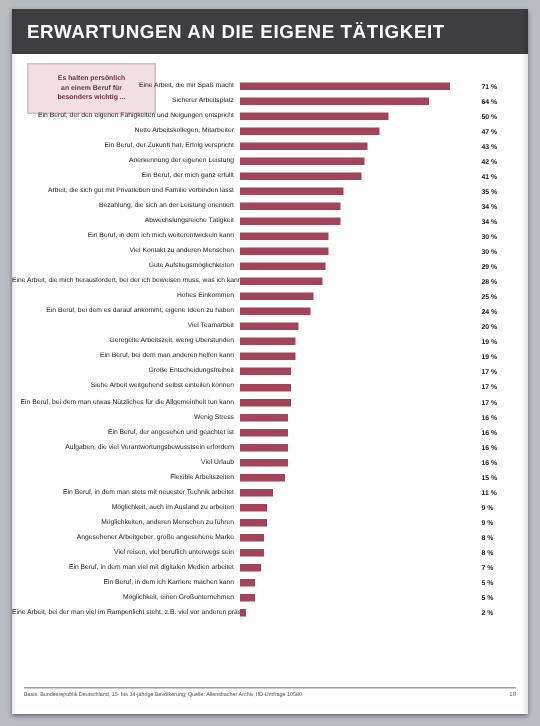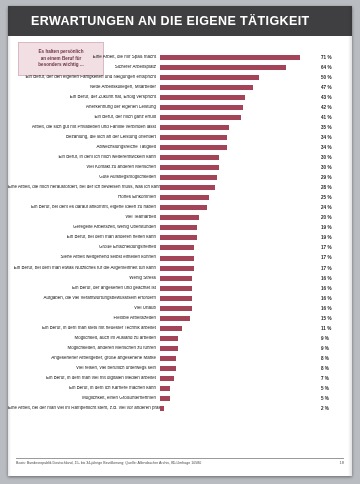--- a/index.html
+++ b/index.html
@@ -22,21 +22,21 @@
   #titlebar {
     position:absolute; left:0; top:0; width:344px; height:30px;
     background:#3f3f41;
     color:#ffffff;
     display:flex; align-items:center;
   }
   #titlebar .title {
     font-size:12.5px;
     font-weight:bold;
     letter-spacing:0.4px;
-    padding-left:23px;
+    padding-left:10px;
     white-space:nowrap;
     text-align:center;
   }
   
   #callout {
     position:absolute; left:10px; top:36px;
     width:86px; height:34px;
     background:#f2dfe4;
     border:1px solid #d9b9c3;
     display:flex; flex-direction:column;

